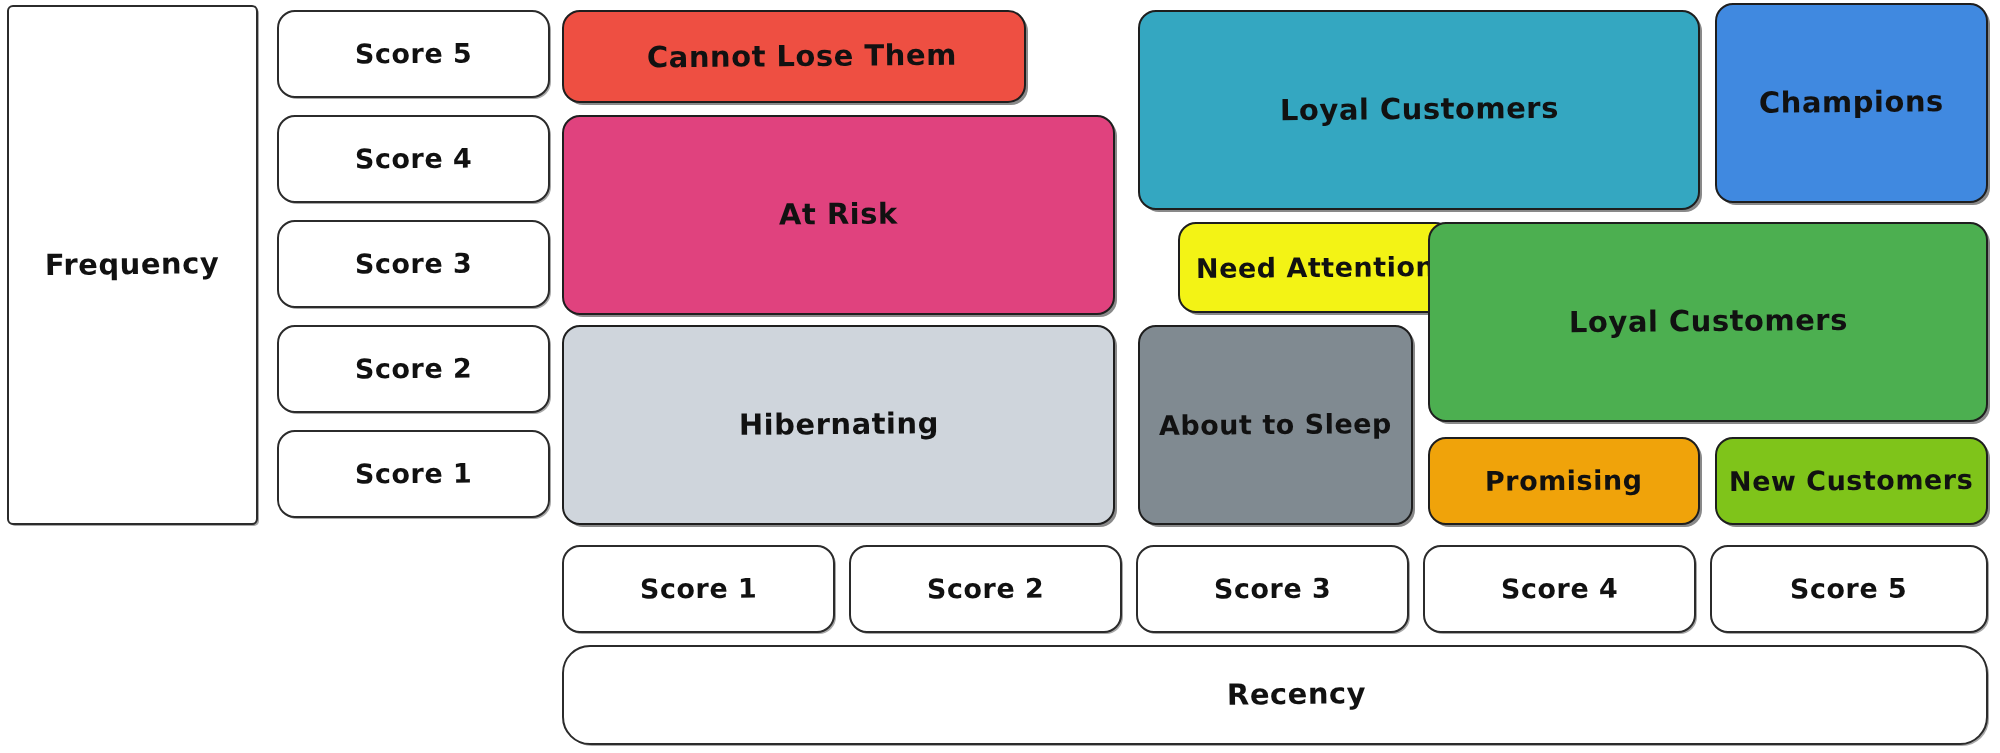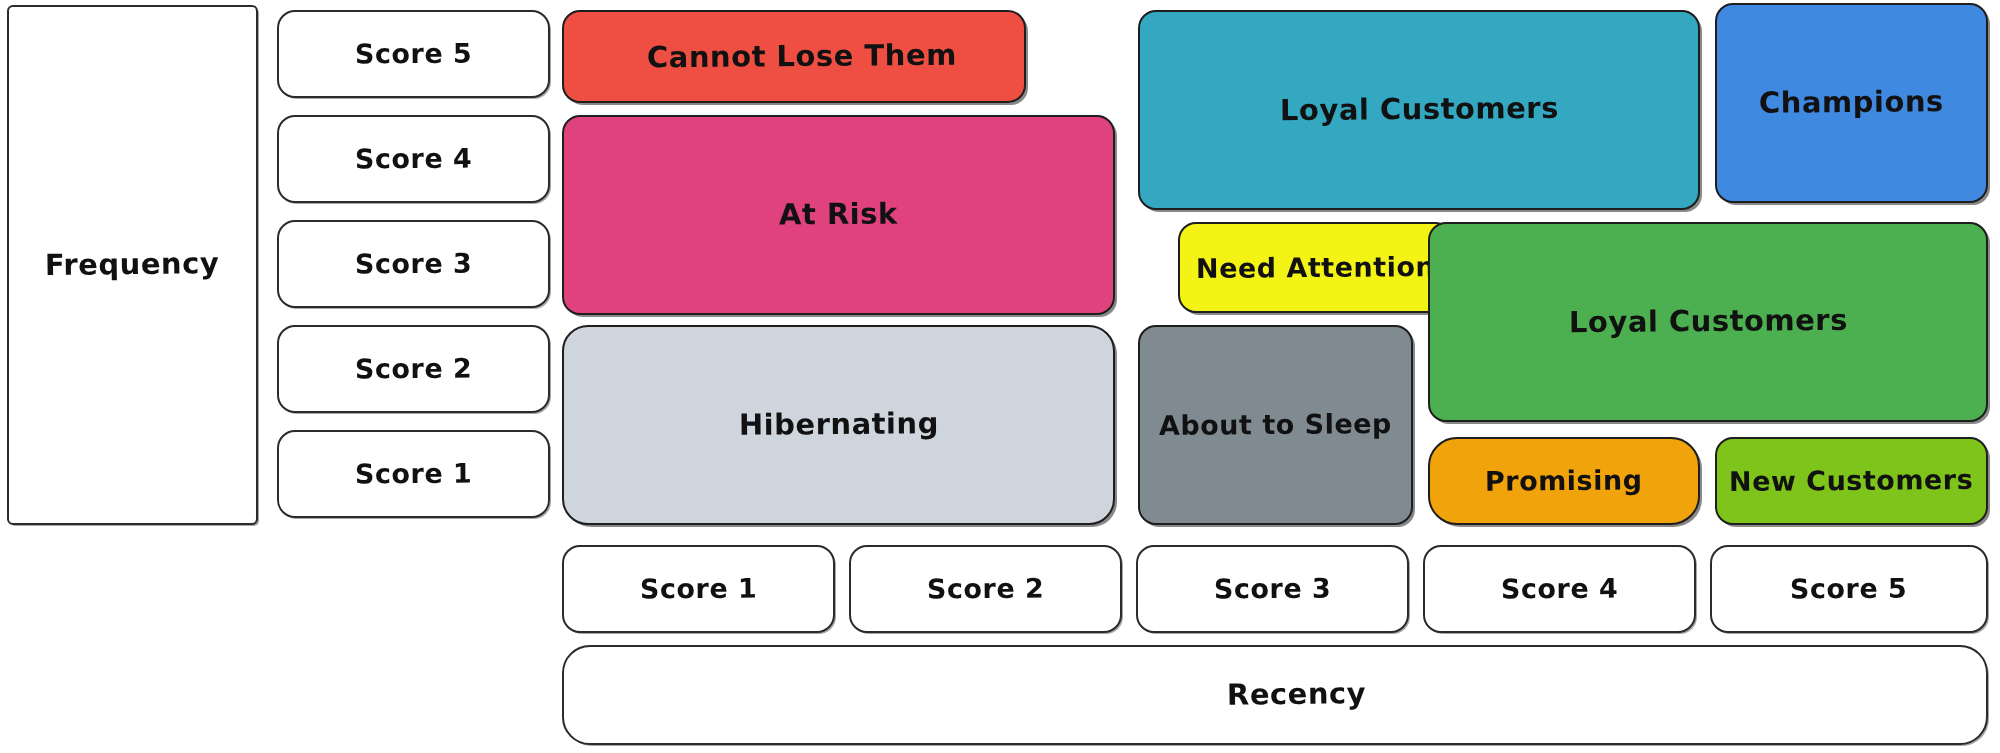--- a/index.html
+++ b/index.html
@@ -80,21 +80,21 @@
   </div>
 
   <div class="box fs-seg" id="seg-cannot-lose-them" style="left: 562px; top: 10px; width: 464px; height: 93px; background: rgb(238, 79, 66); padding-left: 16px;">
     <span class="label-txt">Cannot Lose Them</span>
   </div>
 
   <div class="box fs-seg" id="seg-at-risk" style="left: 562px; top: 115px; width: 553px; height: 200px; background: rgb(224, 66, 126);">
     <span class="label-txt">At Risk</span>
   </div>
 
-  <div class="box fs-seg" id="seg-hibernating" style="left: 562px; top: 325px; width: 553px; height: 200px; background: rgb(207, 213, 220); border-radius: 26px;">
+  <div class="box fs-seg" id="seg-hibernating" style="left: 562px; top: 325px; width: 553px; height: 200px; background: rgb(207, 213, 220);">
     <span class="label-txt">Hibernating</span>
   </div>
 
   <div class="box fs-seg" id="seg-loyal-teal" style="left: 1138px; top: 10px; width: 562px; height: 200px; background: rgb(52, 167, 193);">
     <span class="label-txt">Loyal Customers</span>
   </div>
 
   <div class="box fs-seg" id="seg-champions" style="left: 1715px; top: 3px; width: 273px; height: 200px; background: rgb(64, 137, 224);">
     <span class="label-txt">Champions</span>
   </div>
@@ -104,21 +104,21 @@
   </div>
 
   <div class="box fs-seg" id="seg-loyal-green" style="left: 1428px; top: 222px; width: 560px; height: 200px; background: rgb(76, 175, 80);">
     <span class="label-txt">Loyal Customers</span>
   </div>
 
   <div class="box fs-seg-sm" id="seg-about-to-sleep" style="left: 1138px; top: 325px; width: 275px; height: 200px; background: rgb(128, 138, 145); text-align: right;">
     <span class="label-txt">About to Sleep</span>
   </div>
 
-  <div class="box fs-seg-sm" id="seg-promising" style="left: 1428px; top: 437px; width: 272px; height: 88px; background: rgb(240, 163, 10); border-radius: 29px;">
+  <div class="box fs-seg-sm" id="seg-promising" style="left: 1428px; top: 437px; width: 272px; height: 88px; background: rgb(240, 163, 10);">
     <span class="label-txt">Promising</span>
   </div>
 
   <div class="box fs-seg-sm" id="seg-new-customers" style="left: 1715px; top: 437px; width: 273px; height: 88px; background: rgb(127, 196, 26);">
     <span class="label-txt">New Customers</span>
   </div>
 
   <div class="box plain fs-score" style="left:562px; top:545px; width:273px; height:88px;">
     <span class="label-txt">Score 1</span>
   </div>

